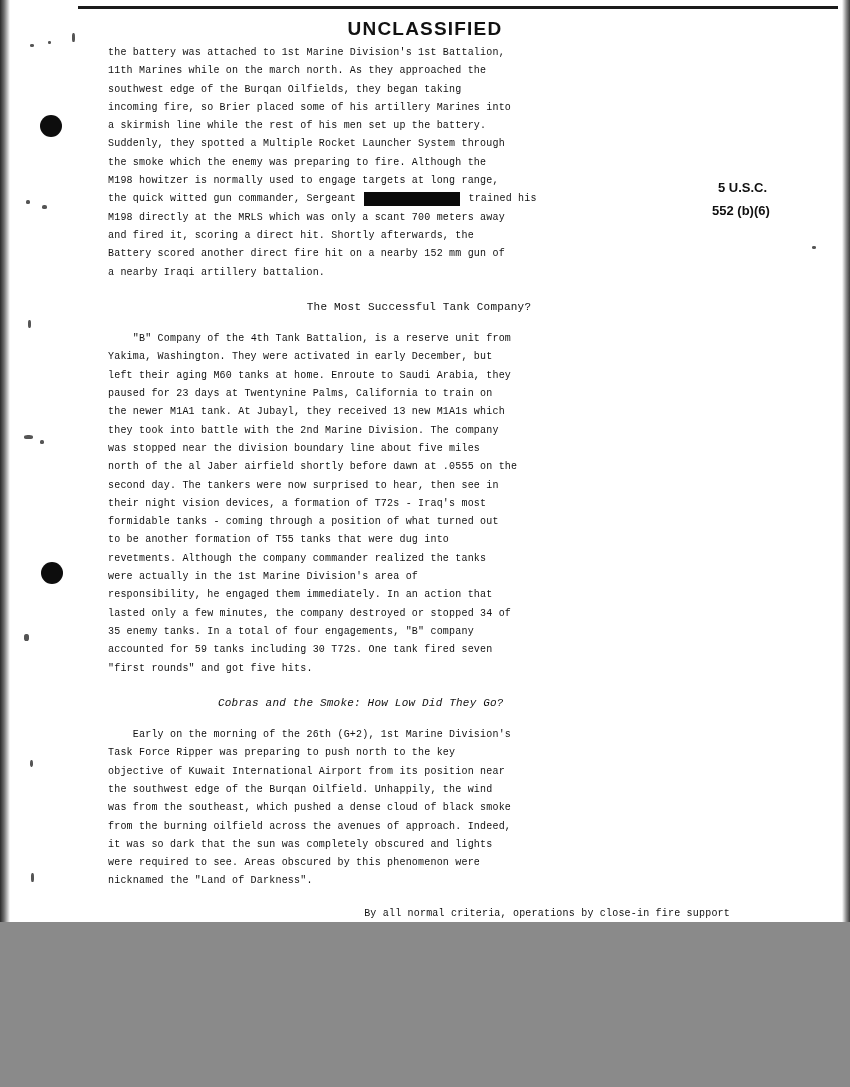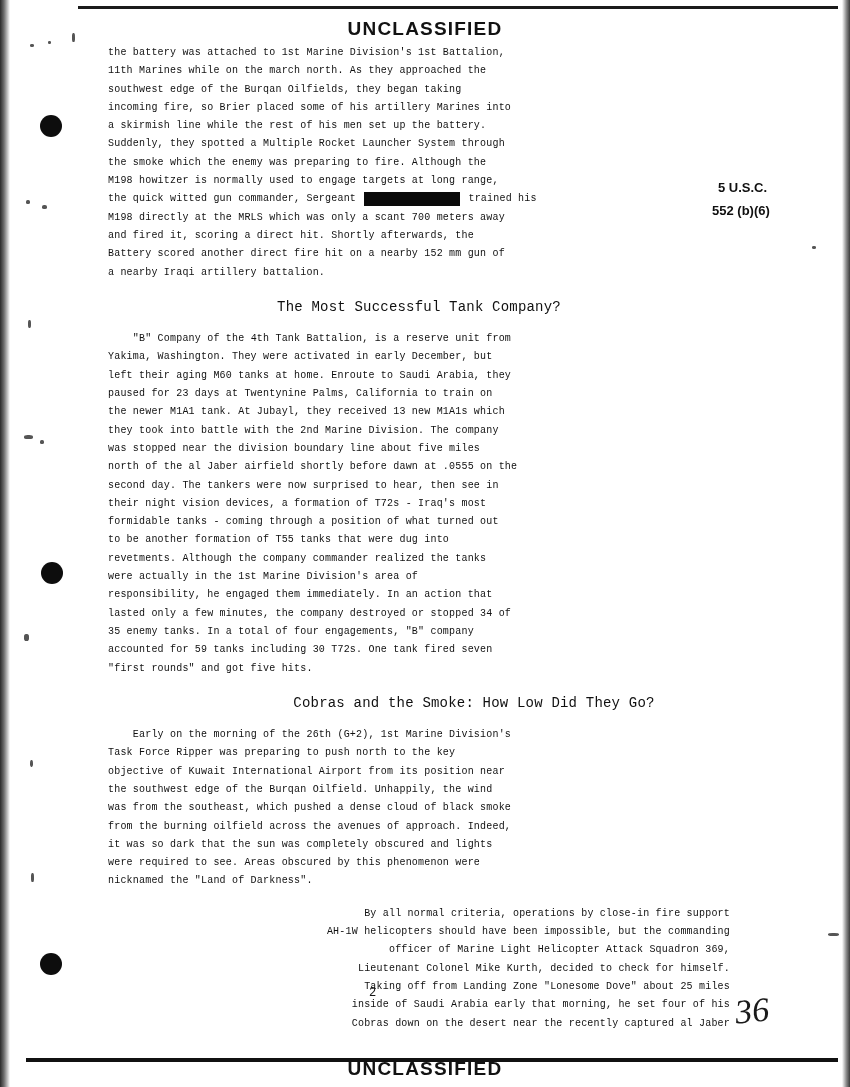--- a/index.html
+++ b/index.html
@@ -3,21 +3,21 @@
 <meta charset="utf-8">
 <style>
   html, body {
     margin: 0;
     padding: 0;
     background: #8a8a8a;
   }
   .page {
     position: relative;
     width: 850px;
-    height: 1087px;
+    height: 922px;
     background: #ffffff;
     overflow: hidden;
     font-family: "Liberation Mono", "DejaVu Sans Mono", monospace;
     color: #111111;
   }
 
   
   .edge-left {
     position: absolute;
     left: 0; top: 0;
@@ -95,30 +95,31 @@
     font-size: 10px;
     line-height: 18.3px;
     letter-spacing: 0.2px;
     white-space: pre-wrap;
     color: #101010;
   }
   p.para.tight { margin-bottom: 0; text-align: right; }
 
   h2.heading {
     margin: 16px 0 14px 0;
-    font-size: 14px;
+    font-size: 11px;
     line-height: 18.3px;
     font-weight: normal;
     letter-spacing: 0.2px;
     text-align: center;
     color: #101010;
   }
   h2.heading.left-ish {
-    text-align: center;
+    text-align: left;
     padding-left: 110px;
+    font-style: italic;
   }
 
   .redaction {
     display: inline-block;
     background: #0a0a0a;
     color: transparent;
     height: 14px;
     vertical-align: -2px;
     width: 96px;
     margin: 0 2px;

